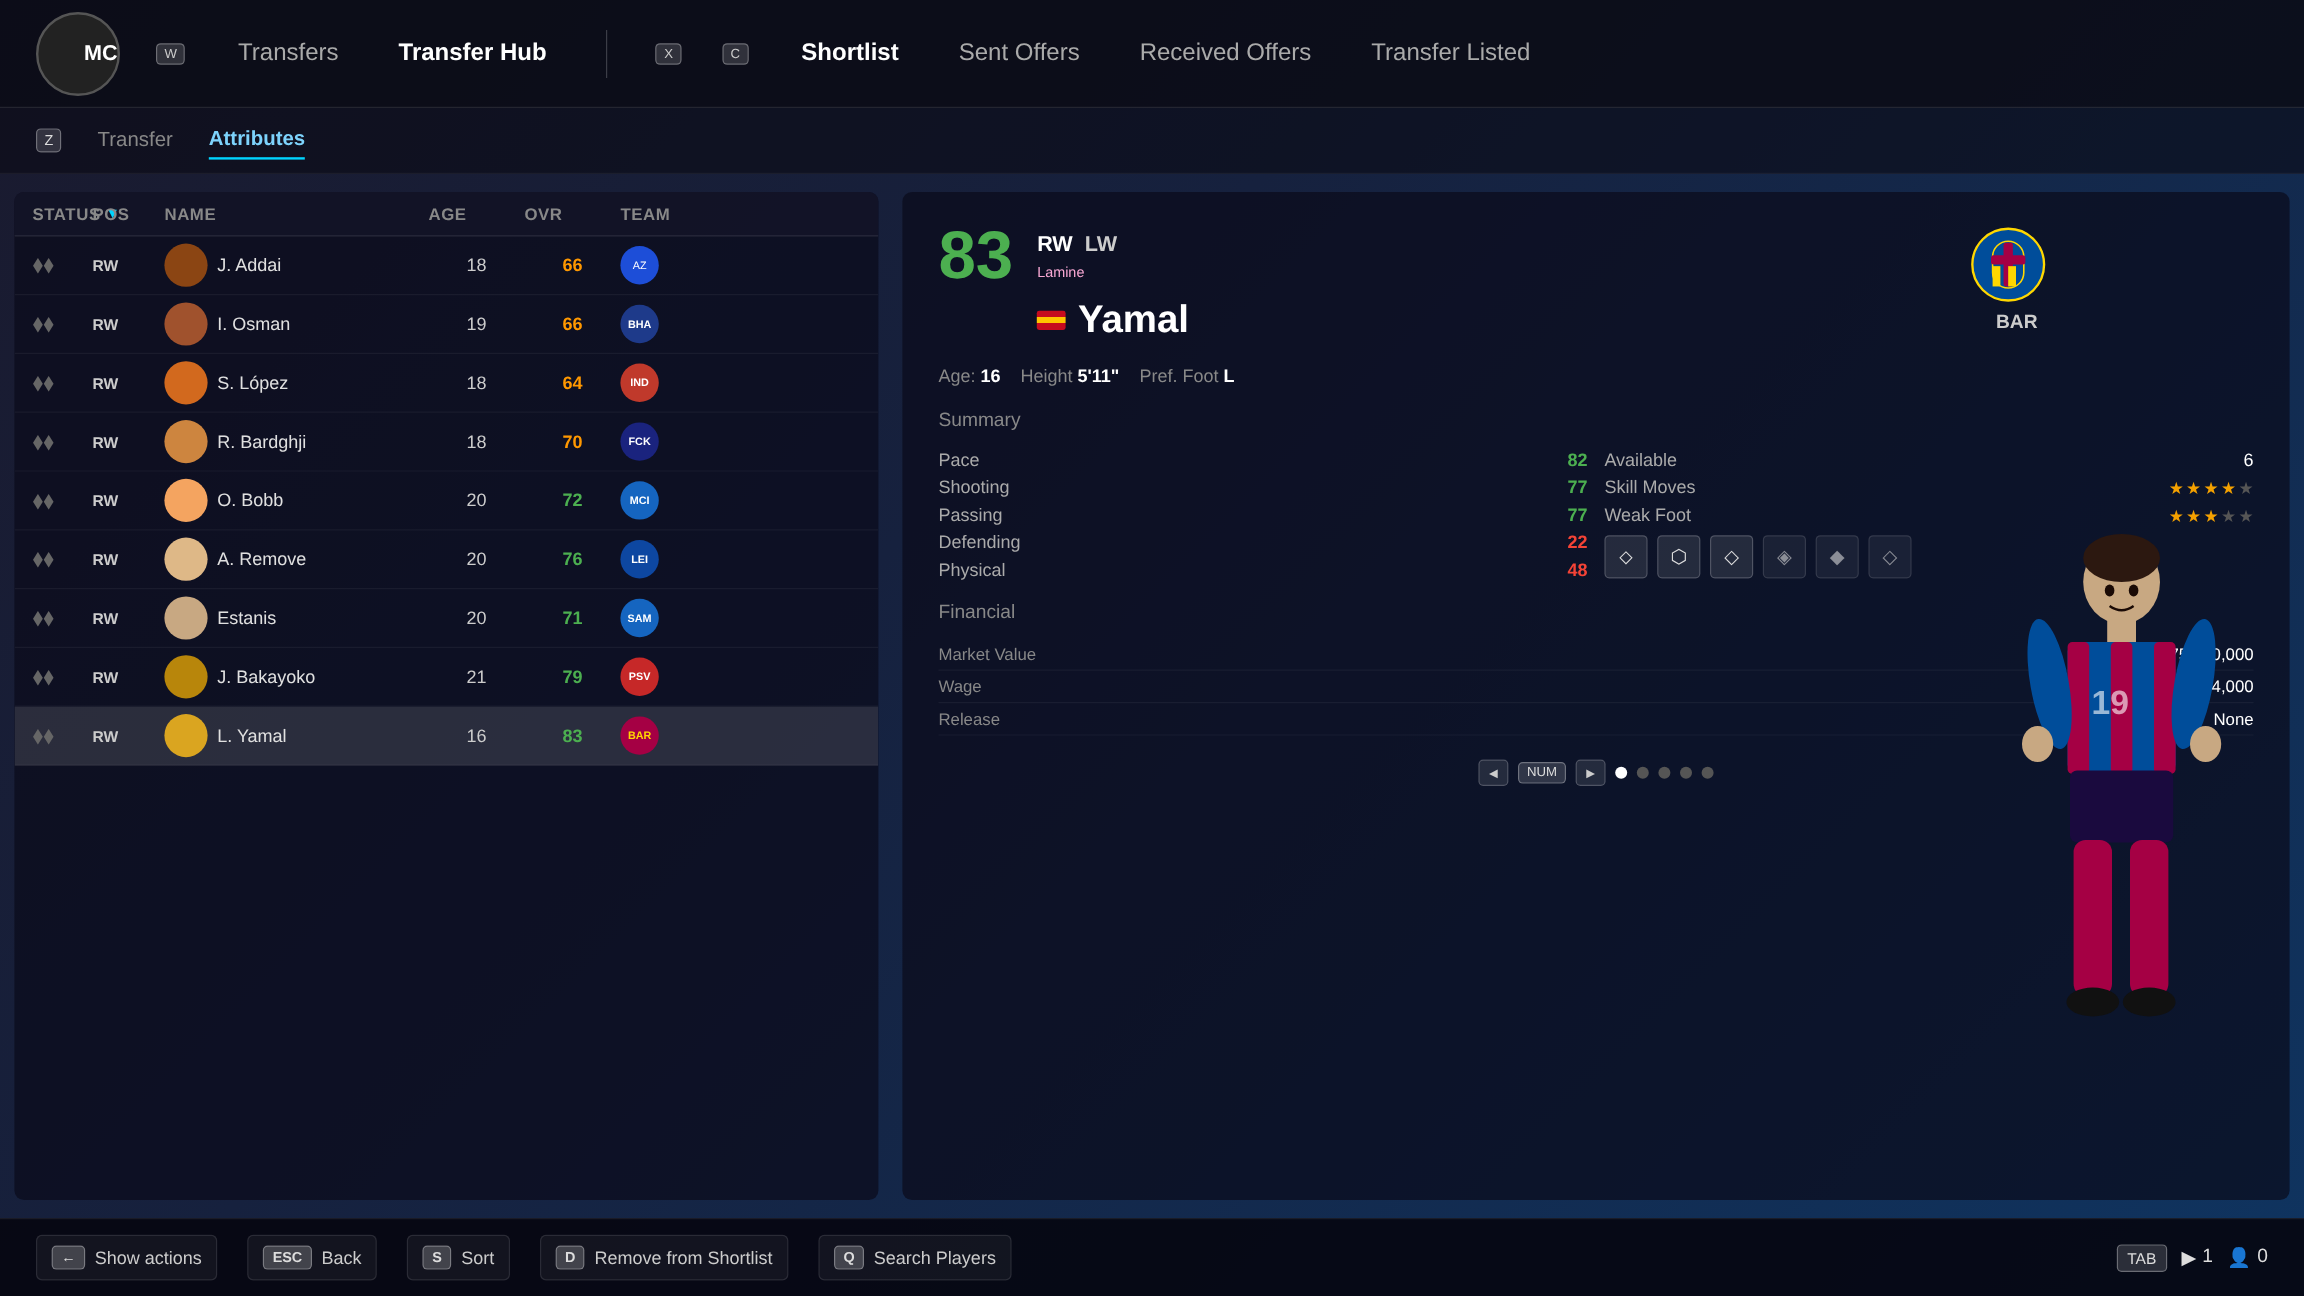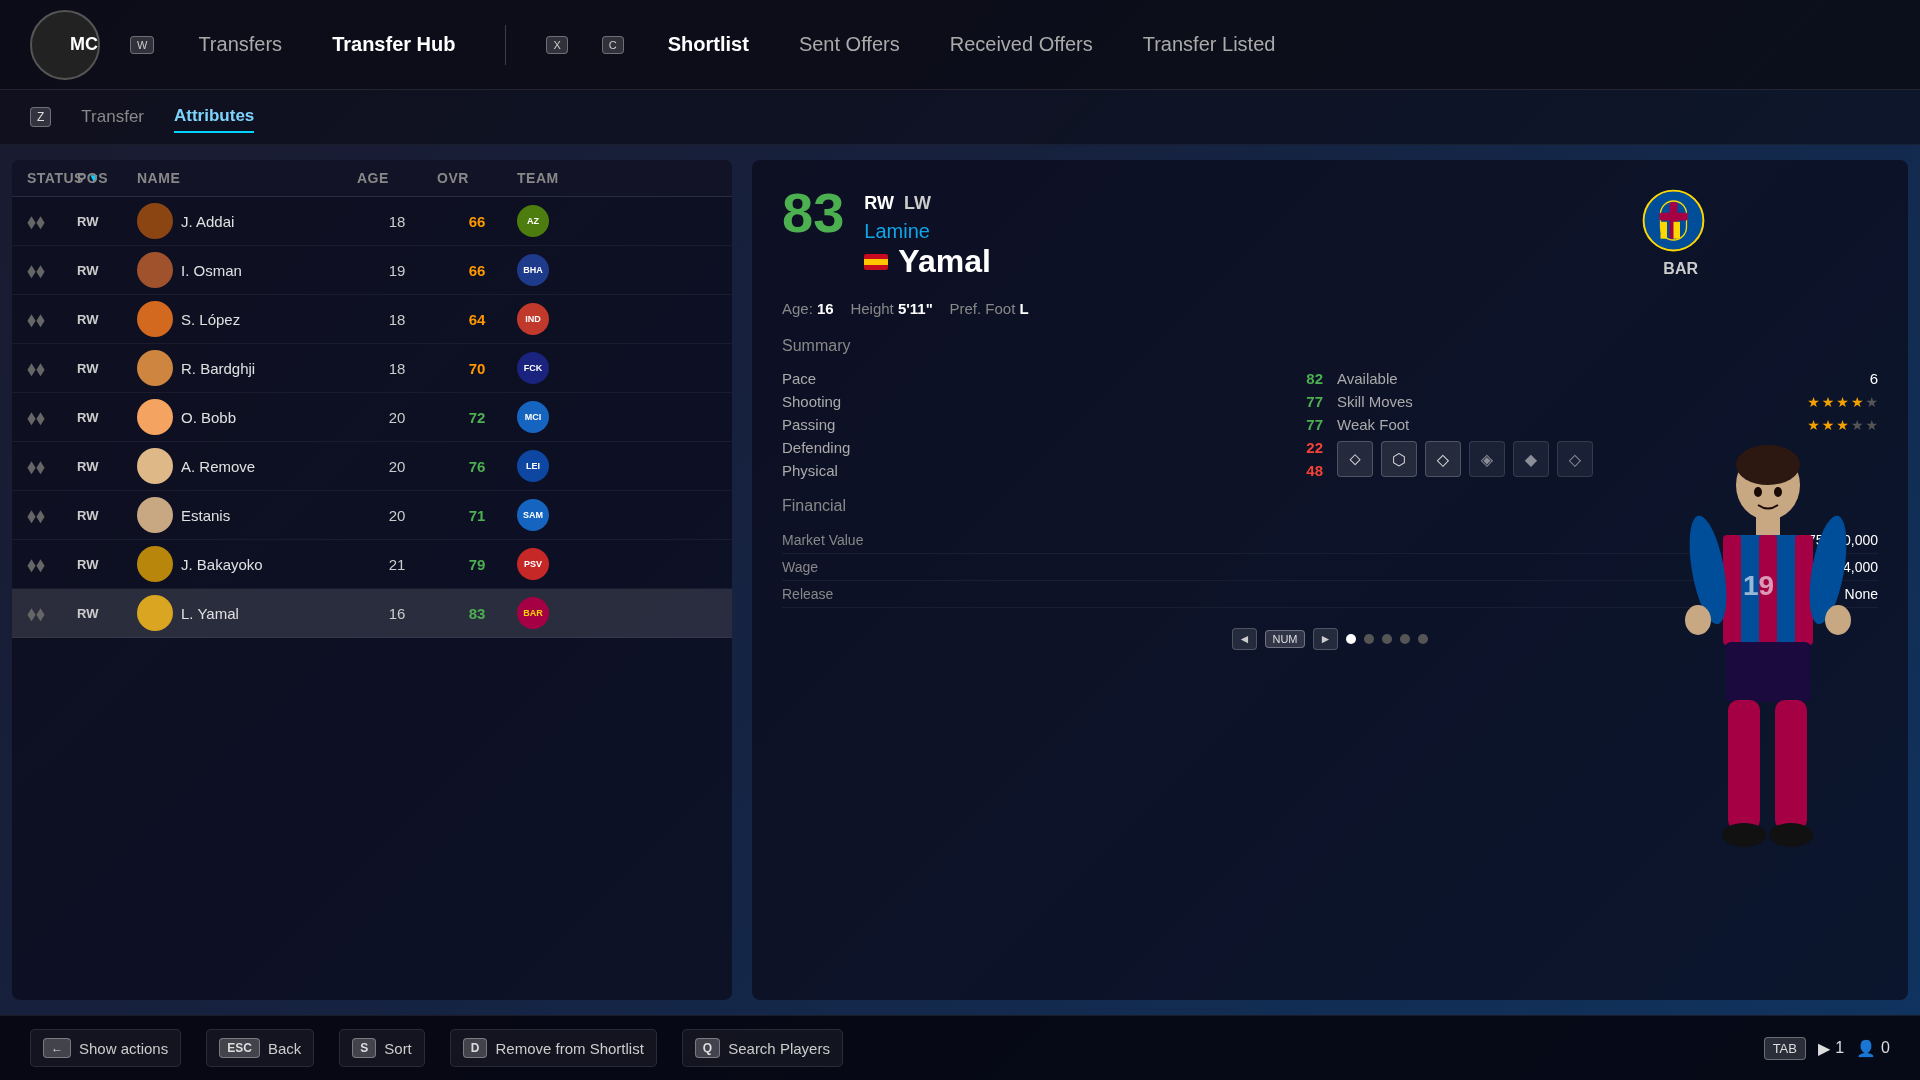--- a/index.html
+++ b/index.html
@@ -268,23 +268,23 @@
       color: #ccc;
       font-weight: bold;
     }
     .pos-tag.primary { color: #fff; }
 
     .detail-name-section {
       flex: 1;
     }
 
     .player-first-name {
-      font-size: 20px;
-      color: #0ea5e9;
-      margin-bottom: 0;
+      font-size: 12px;
+      color: #f9a8d4;
+      margin-bottom: 14px;
     }
 
     .player-last-name {
       font-size: 32px;
       font-weight: bold;
       color: #fff;
       display: flex;
       align-items: center;
       gap: 10px;
     }
@@ -629,21 +629,21 @@
       <div class="player-row">
       <div class="status-icon">⬧⬧</div>
       <div class="pos-badge">RW</div>
       <div class="player-info">
         <div class="avatar-placeholder" style="background: #8B4513">
         </div>
         <span class="player-name-cell">J. Addai</span>
       </div>
       <div class="age-cell">18</div>
       <div class="ovr-cell ovr-yellow">66</div>
-      <div class="team-badge" style="background:#4d7c0f; color:#fff; font-size:9px; font-weight:bold;">
+      <div class="team-badge" style="background:#1d4ed8; color:#fff; font-size:9px; font-weight:normal;">
         AZ
       </div>
     </div>
           <div class="player-row">
       <div class="status-icon">⬧⬧</div>
       <div class="pos-badge">RW</div>
       <div class="player-info">
         <div class="avatar-placeholder" style="background: #A0522D">
         </div>
         <span class="player-name-cell">I. Osman</span>

